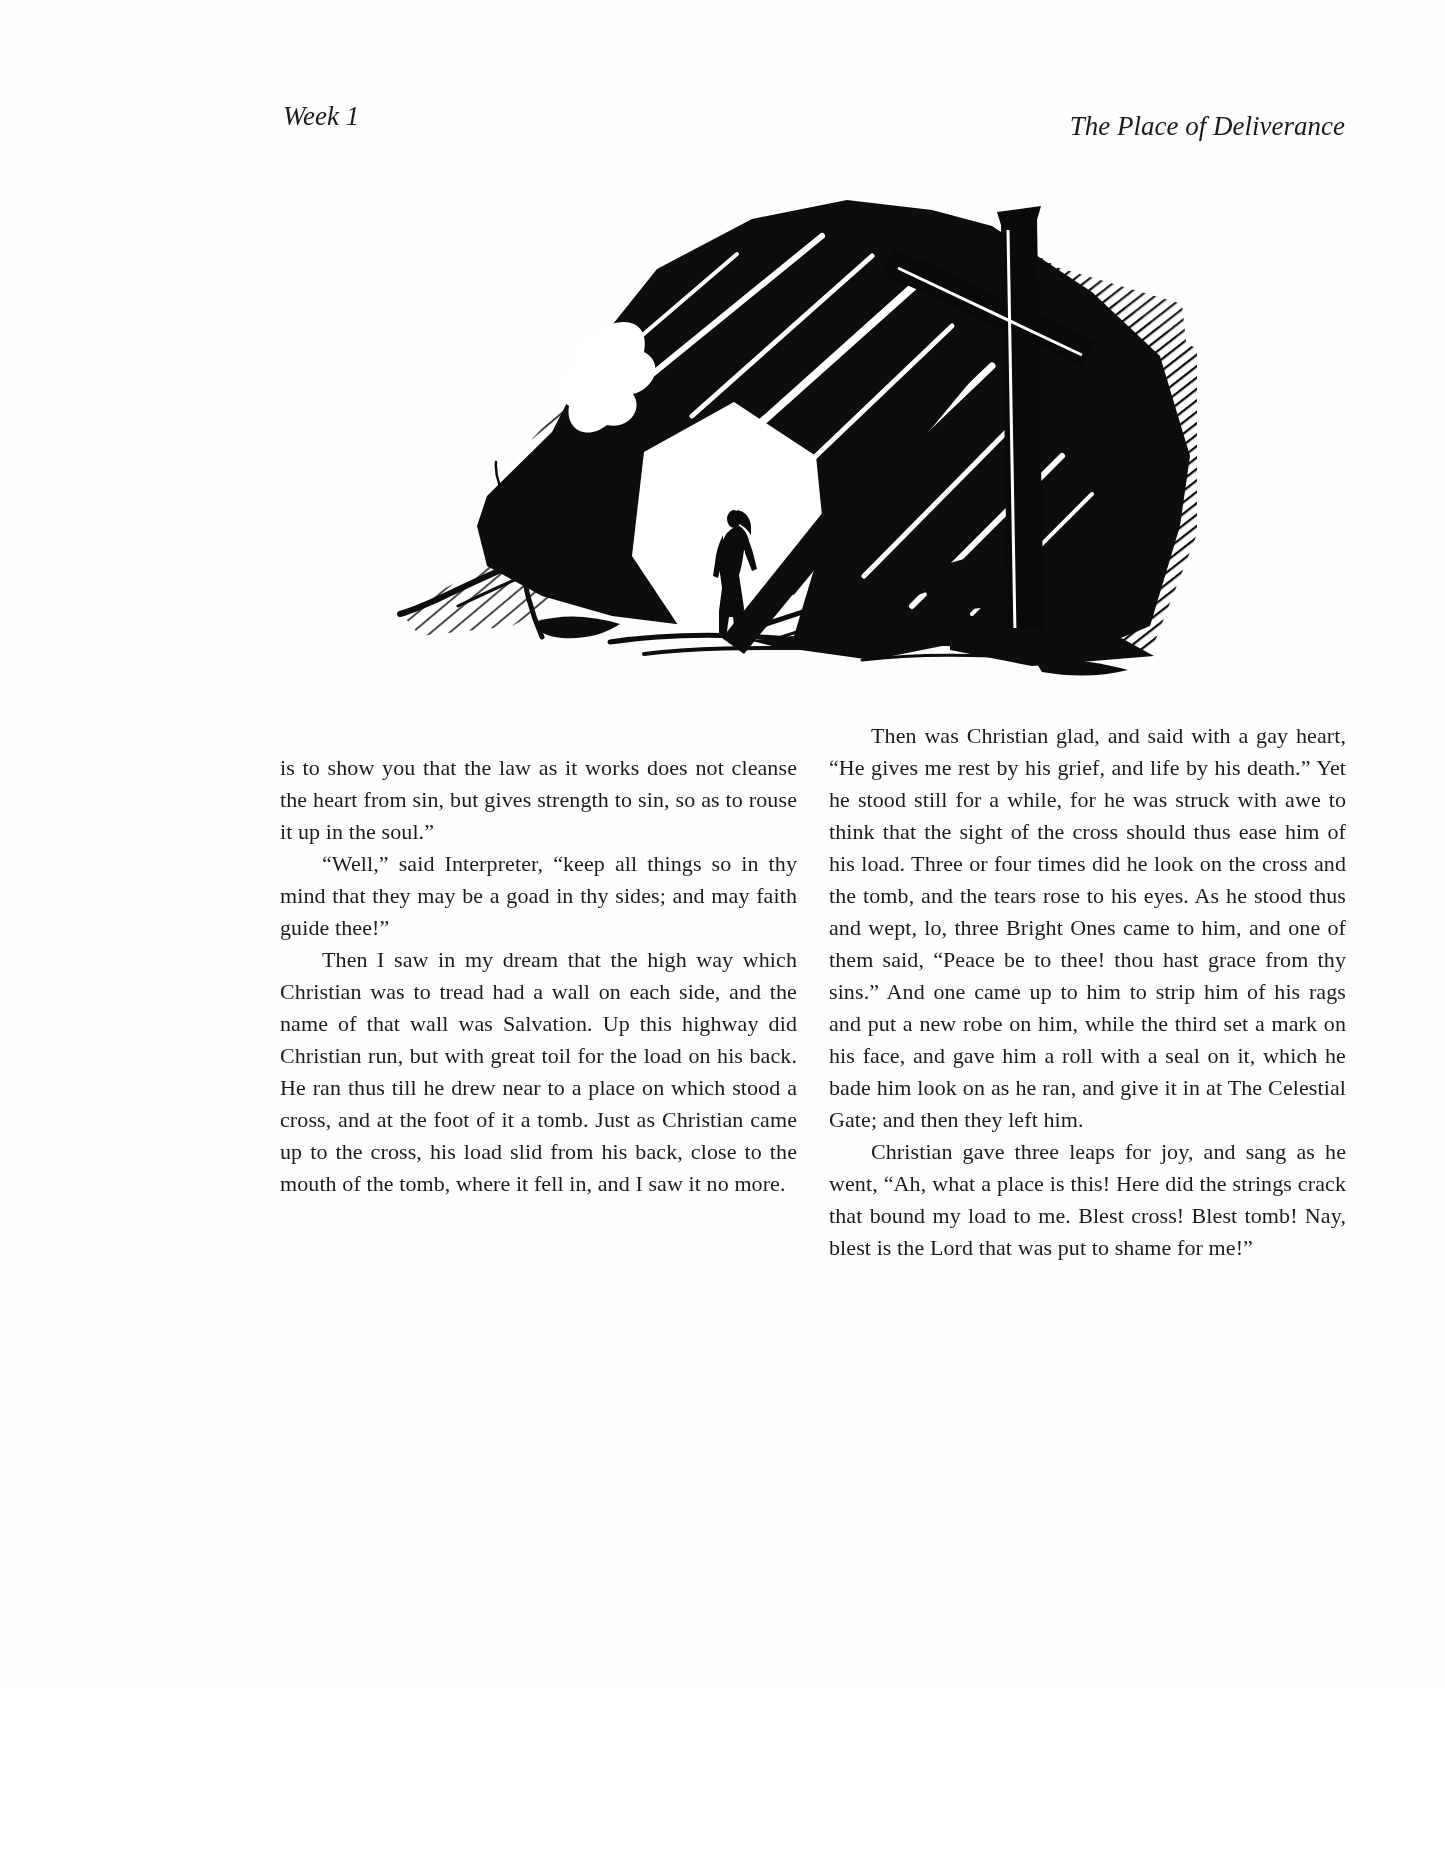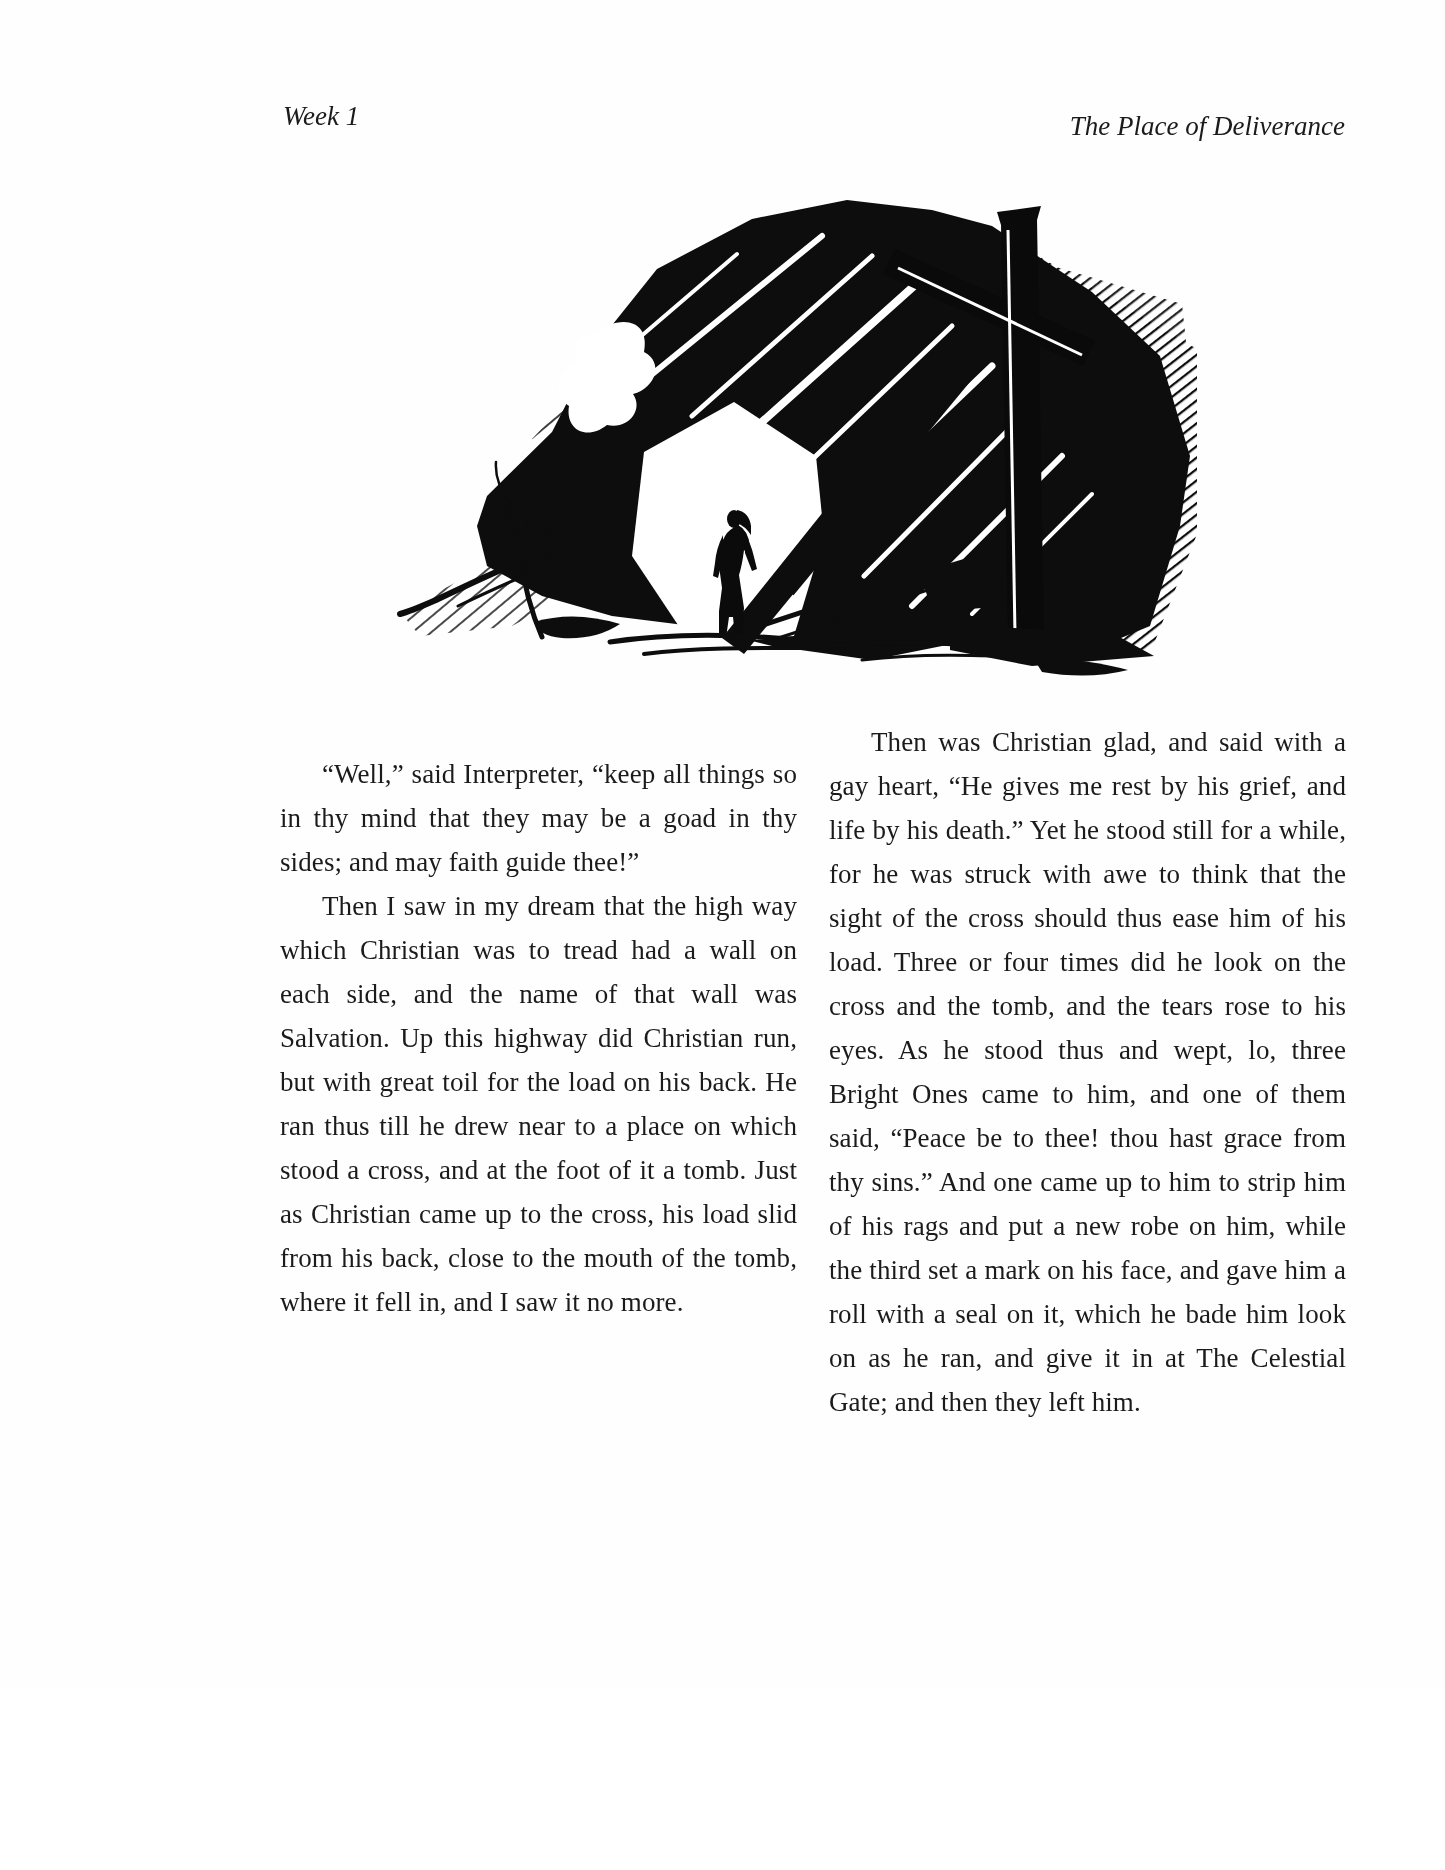--- a/index.html
+++ b/index.html
@@ -6,21 +6,21 @@
   .page{
     position:relative;width:1445px;height:1688px;background:#fefefe;
     font-family:"Liberation Serif", serif;color:#1b1b1b;overflow:hidden;
   }
   .hdr{position:absolute;font-style:italic;font-size:27px;white-space:nowrap;}
   .hdr-left{left:283px;top:101px;}
   .hdr-right{right:100px;top:111px;}
   .illus{position:absolute;left:392px;top:194px;width:810px;height:492px;}
   .illus svg{width:100%;height:100%;display:block;}
   .col{
-    position:absolute;width:517px;text-align:justify;font-size:27px;line-height:44px;
+    position:absolute;width:517px;text-align:justify;font-size:22px;line-height:32px;
     letter-spacing:0.1px;
   }
   .col-left{left:280px;top:752px;}
   .col-right{left:829px;top:720px;}
   .para{margin:0;text-indent:42px;}
   .para.noindent{text-indent:0;}
   .ftr{position:absolute;white-space:nowrap;margin-top:37px;}
   .ftr-num{left:276px;top:1721px;font-size:31px;}
   .ftr-code{left:372px;top:1794px;font-size:22px;letter-spacing:1px;}
   .ftr-copy{left:688px;top:1731px;font-size:23px;word-spacing:4px;}
@@ -117,26 +117,28 @@
         <path d="M252,460 C332,450 422,456 520,453" stroke-width="4"></path>
         <path d="M420,454 C500,444 562,450 622,453" stroke-width="5"></path>
         <path d="M470,466 C540,458 600,462 660,464" stroke-width="3"></path>
       </g>
       <path d="M558,430 L722,440 L762,462 L640,472 L558,456 Z" fill="#0d0d0d"></path>
       <path d="M640,462 q60,4 96,14 q-40,10 -86,2 z" fill="#0d0d0d"></path>
     </svg>
   </div>
 
   <div class="col col-left">
+    <p class="para noindent">is to show you that the law as it works does not cleanse the heart from sin, but gives strength to sin, so as to rouse it up in the soul.”</p>
     <p class="para">“Well,” said Interpreter, “keep all things so in thy mind that they may be a goad in thy sides; and may faith guide thee!”</p>
     <p class="para">Then I saw in my dream that the high way which Christian was to tread had a wall on each side, and the name of that wall was Salvation.  Up this highway did Christian run, but with great toil for the load on his back.  He ran thus till he drew near to a place on which stood a cross, and at the foot of it a tomb.  Just as Christian came up to the cross, his load slid from his back, close to the mouth of the tomb, where it fell in, and I saw it no more.</p>
   </div>
 
   <div class="col col-right">
     <p class="para">Then was Christian glad, and said with a gay heart, “He gives me rest by his grief, and life by his death.”  Yet he stood still for a while, for he was struck with awe to think that the sight of the cross should thus ease him of his load.  Three or four times did he look on the cross and the tomb, and the tears rose to his eyes.  As he stood thus and wept, lo, three Bright Ones came to him, and one of them said, “Peace be to thee! thou hast grace from thy sins.” And one came up to him to strip him of his rags and put a new robe on him, while the third set a mark on his face, and gave him a roll with a seal on it, which he bade him look on as he ran, and give it in at The Celestial Gate; and then they left him.</p>
+    <p class="para">Christian gave three leaps for joy, and sang as he went, “Ah, what a place is this! Here did the strings crack that bound my load to me.  Blest cross!  Blest tomb! Nay, blest is the Lord that was put to shame for me!”</p>
   </div>
 
   <div class="ftr ftr-num">14</div>
   <div class="ftr ftr-code">LSGX135</div>
   <div class="ftr ftr-copy">© 1998 All Rights Reserved</div>
   <div class="ftr ftr-pub">Landmark’s Freedom Bright Curriculum</div>
 
 </div>
 
 </body></html>

